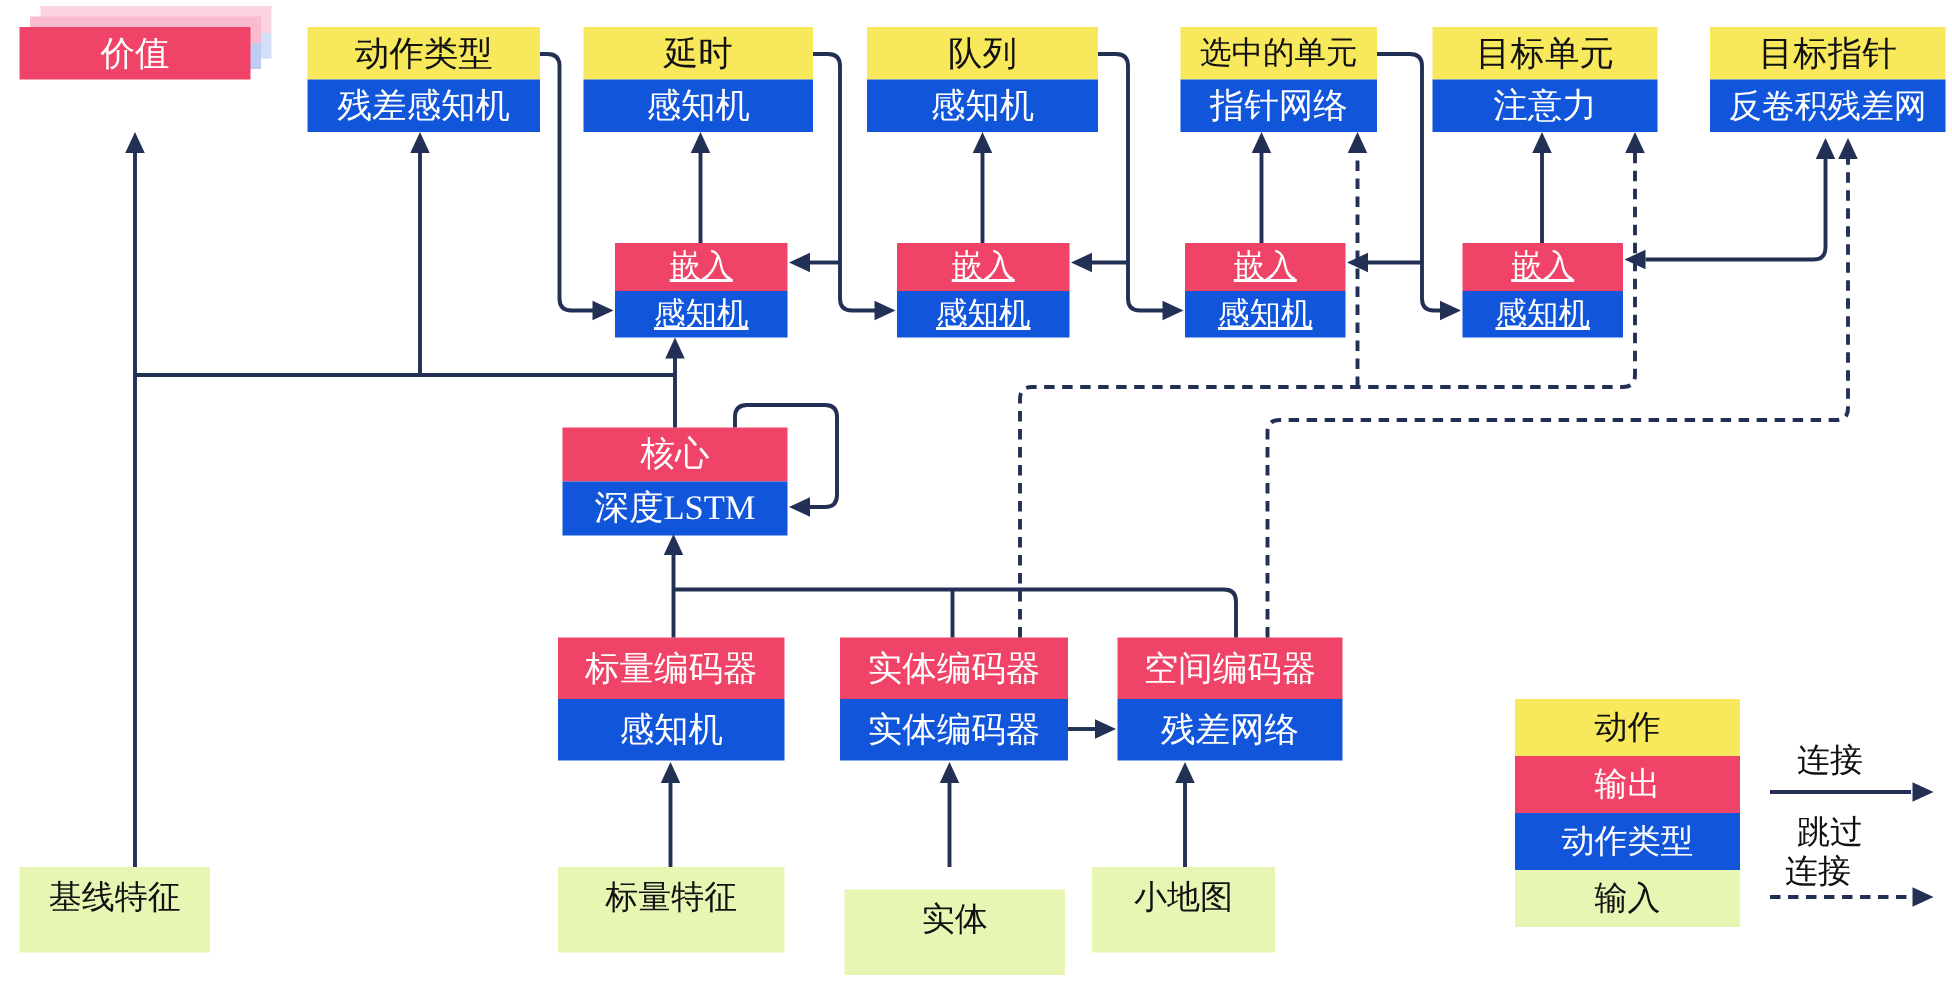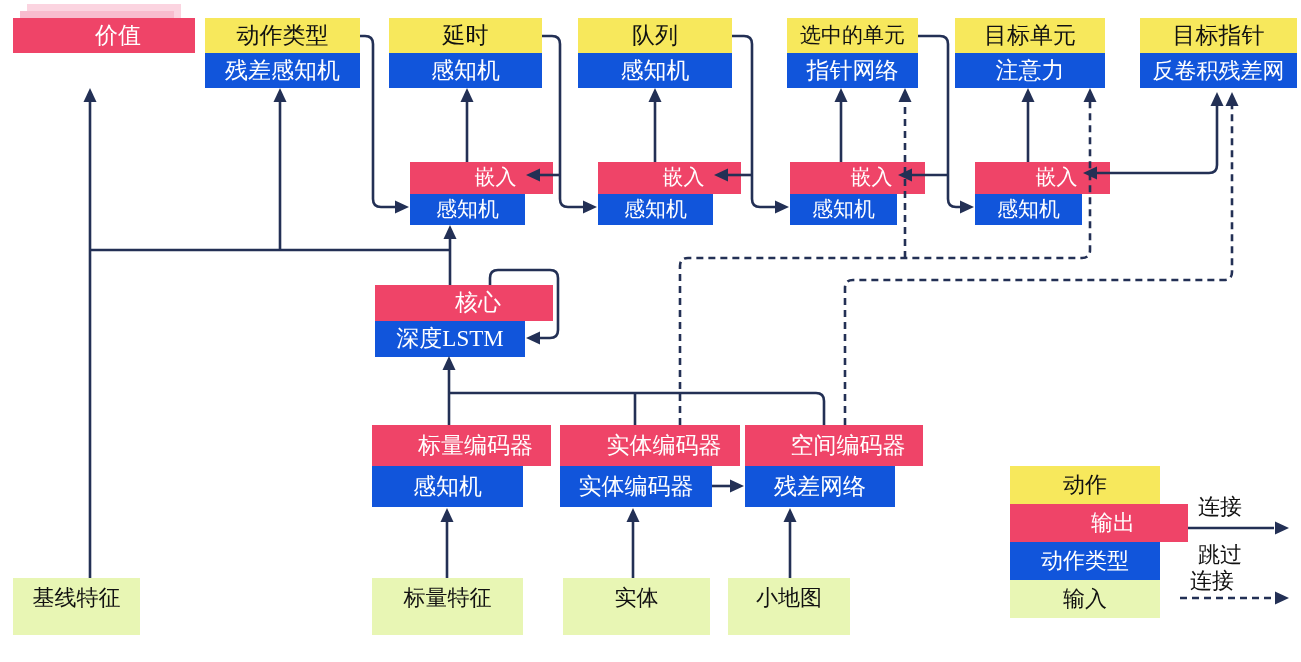--- a/index.html
+++ b/index.html
@@ -1,25 +1,25 @@
 <!DOCTYPE html>
 <html style="--c-action: #F7E85C; --c-output: #EF4468; --c-net: #1155DB; --c-input: #E8F6B4;"><head>
 <meta charset="utf-8">
 <style>
   html,body{margin:0;padding:0;background:#ffffff;}
   #canvas{position:relative;width:1301px;height:662px;background:#ffffff;overflow:hidden;
           font-family:"Liberation Serif","DejaVu Serif",serif;}
   .b2{position:absolute;}
   .cell{width:100%;text-align:center;overflow:hidden;white-space:nowrap;}
   .yellow{background:var(--c-action,#F7E85C);color:#111;}
-  .red{background:var(--c-output,#EF4468);color:#fff;padding-left:28px;}
+  .red{background:var(--c-output,#EF4468);color:#fff;}
   .blue{background:var(--c-net,#1155DB);color:#fff;}
   .green{background:var(--c-input,#E8F6B4);color:#111;}
   .row-top .cell{height:35px;line-height:35px;font-size:23px;}
-  .row-embed .cell{height:31.5px;line-height:31.5px;font-size:21px;}
+  .row-embed .cell{height:31.5px;line-height:31.5px;font-size:21px;text-decoration:underline;}
   .row-core .cell{height:36px;line-height:36px;font-size:23px;}
   .row-enc .cell{height:41px;line-height:41px;font-size:23px;}
   .inputbox{position:absolute;top:578px;height:57px;line-height:40px;text-align:center;
             font-size:22px;background:var(--c-input,#E8F6B4);color:#111;white-space:nowrap;}
   .echo{position:absolute;left:0;top:0;width:100%;height:100%;z-index:-1;}
   .echo .half{height:50%;}
   .echo1{transform:translate(7px,-7px);}
   .echo2{transform:translate(14px,-14px);}
   .echo .r{background:#F8BCCE;}
   .echo .b{background:#BCCCF3;}
@@ -190,21 +190,21 @@
     <div class="cell red">实体编码器</div>
     <div class="cell blue">实体编码器</div>
   </div>
   <div class="b2 row-enc" style="left:745px;top:425px;width:150px;">
     <div class="cell red">空间编码器</div>
     <div class="cell blue">残差网络</div>
   </div>
 
   <div class="inputbox" style="left:13px;width:127px;">基线特征</div>
   <div class="inputbox" style="left:372px;width:151px;">标量特征</div>
-  <div class="inputbox" style="left:563px;width:147px;">实体</div>
+  <div class="inputbox" style="left:563px;width:147px;margin-top:15px;">实体</div>
   <div class="inputbox" style="left:728px;width:122px;">小地图</div>
 
   <div class="legend">
     <div class="cell yellow">动作</div>
     <div class="cell red">输出</div>
     <div class="cell blue">动作类型</div>
     <div class="cell green">输入</div>
   </div>
   <div class="leglabel" style="left:1180px;top:492px;width:80px;">连接</div>
   <div class="leglabel" style="left:1180px;top:540px;width:80px;">跳过</div>

